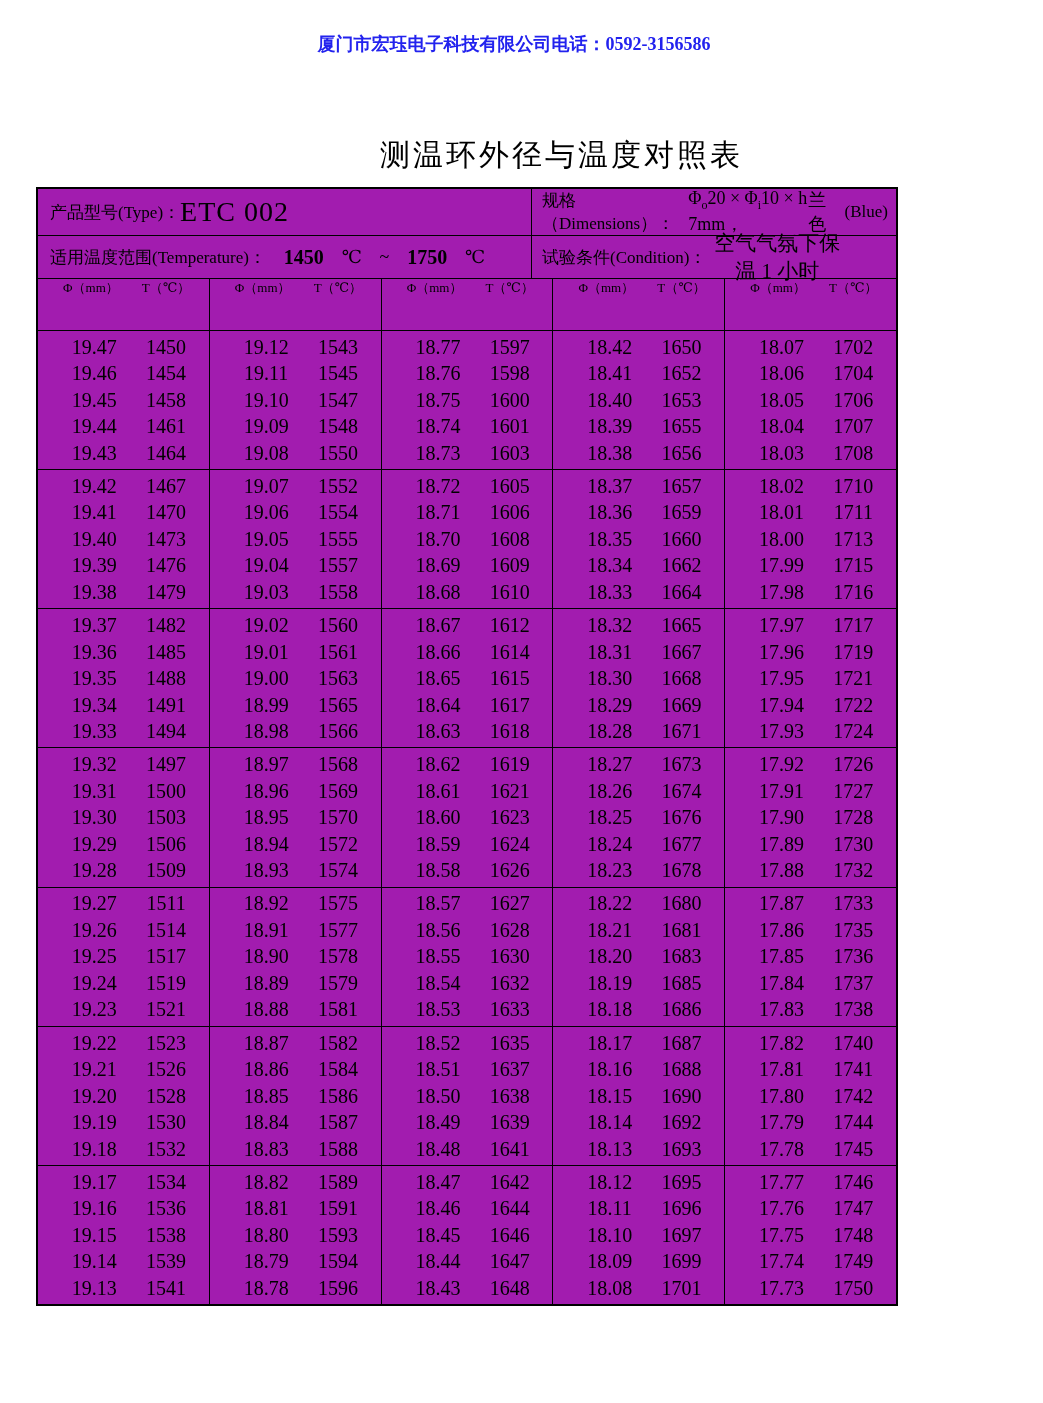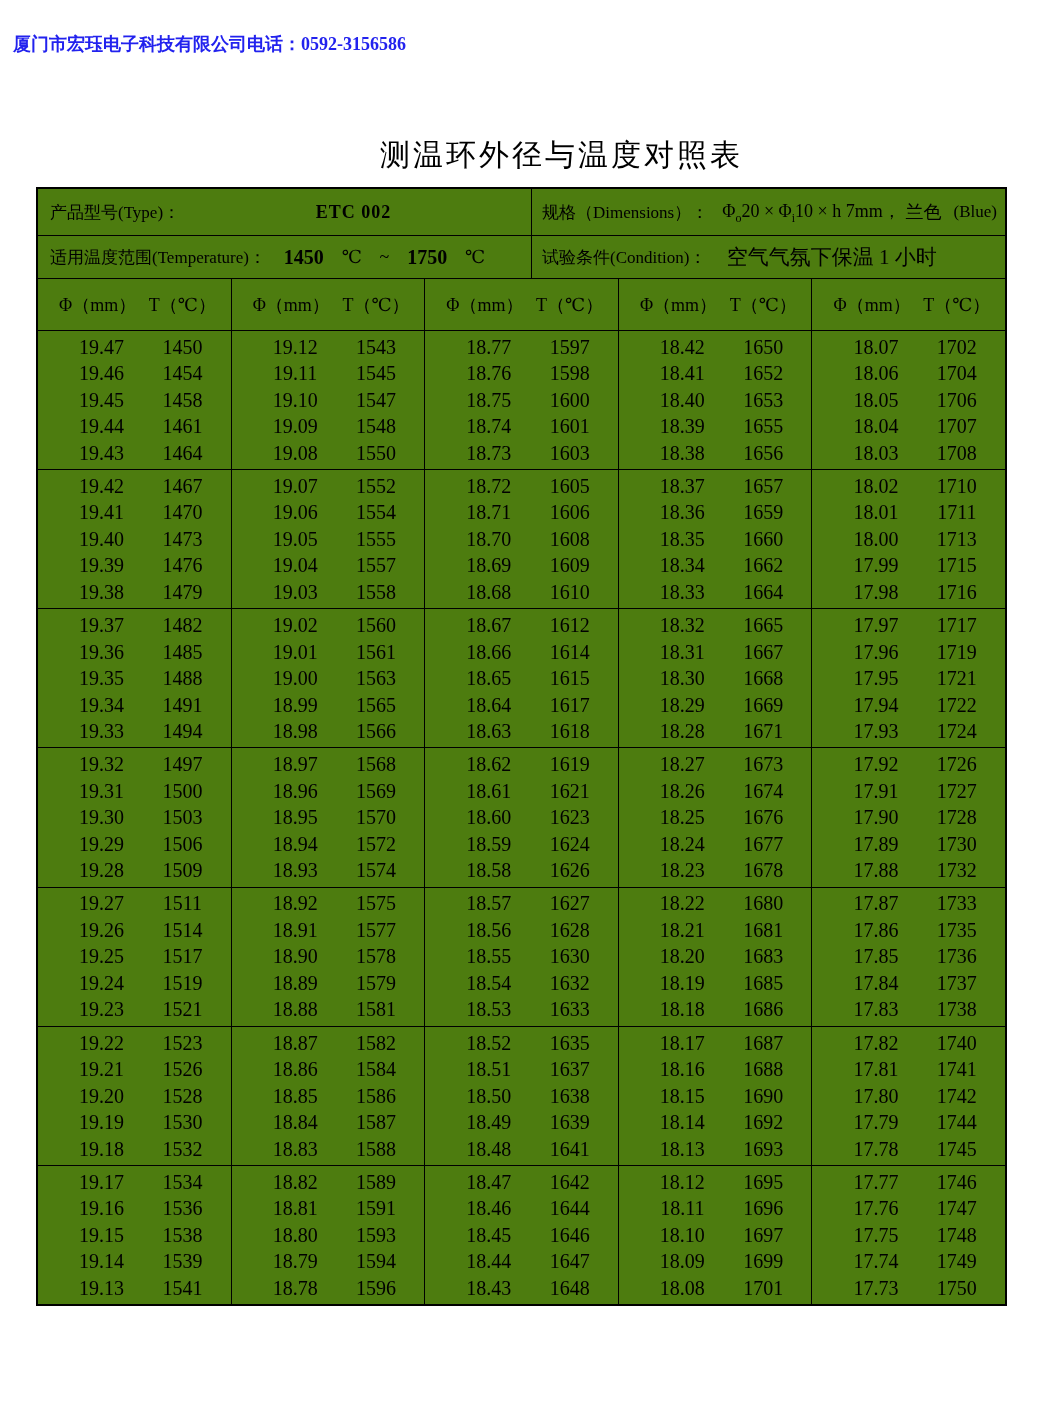--- a/index.html
+++ b/index.html
@@ -7,52 +7,52 @@
     position:relative;
     width:1043px; height:1403px;
     background:#fff;
     font-family:"Liberation Serif","DejaVu Serif",serif;
     color:#000;
     overflow:hidden;
   }
   
   .topbar {
     position:absolute; top:32px; left:13px; right:28px;
-    display:flex; justify-content:flex-start; align-items:baseline;
+    display:flex; justify-content:center; align-items:baseline;
     color:#2222EE; font-size:18px; font-weight:bold;
   }
   .phone { font-weight:bold; }
   
   .doc-title {
     position:absolute; top:135px; left:0; width:100%;
     text-align:center; font-size:30px; letter-spacing:3px; font-weight:normal;padding-left:40px;
   }
   
   .main-table {
-    position:absolute; left:36px; top:187px; width:971px;
-    border:2px solid #000; box-sizing:border-box; background:#4d7c0f;
+    position:absolute; left:36px; top:187px; width:862px;
+    border:2px solid #000; box-sizing:border-box; background:#a21caf;
   }
   .info-row { display:flex; border-bottom:1px solid #000; box-sizing:border-box; }
   .info-row.r1 { height:47px; }
   .info-row.r2 { height:43px; }
   .cell-left { width:494px; border-right:1px solid #000; box-sizing:border-box;
                display:flex; align-items:center; padding:0 4px 0 12px; font-size:17px; }
   .cell-right { flex:1; display:flex; align-items:center; padding:0 8px 0 10px; font-size:17px; }
-  .type-value { flex:1; text-align:center; font-weight:bold; font-size:18px; letter-spacing:1px; }
+  .type-value { flex:1; font-weight:normal; font-size:28px; letter-spacing:1px; }
   .temp-seq { flex:1; display:flex; justify-content:space-evenly; align-items:center; padding-right:24px; }
   .temp-num { font-weight:bold; font-size:20px; }
   .deg, .tilde { font-size:18px; }
   .dims-value { margin-left:14px; font-size:18px; }
   .dims-value sub { font-size:12px; }
   .color-cn { margin-left:auto; font-size:18px; }
   .color-en { margin-left:12px; font-size:17px; }
   .cond-value { flex:1; text-align:center; font-size:21px; padding-right:40px; }
   
   .colhdr-row { display:flex; height:52px; border-bottom:1px solid #000; box-sizing:border-box; }
-  .hcol { flex:1; display:flex; align-items:center; border-right:1px solid #000; box-sizing:border-box; font-size:18px; }
+  .hcol { flex:1; display:flex; align-items:flex-start; border-right:1px solid #000; box-sizing:border-box; font-size:13px; }
   .hcol:last-child { border-right:none; }
   .hphi { margin-left:6%; width:50%; text-align:center; }
   .ht   { width:38%; text-align:center; }
   
   .data-grid { display:flex; height:973px; }
   .dcol { flex:1; display:flex; flex-direction:column; border-right:1px solid #000; box-sizing:border-box; }
   .dcol:last-child { border-right:none; }
   .dgroup { flex:1; border-bottom:1px solid #000; box-sizing:border-box;
             display:flex; flex-direction:column; justify-content:center; }
   .dgroup:last-child { border-bottom:none; }

